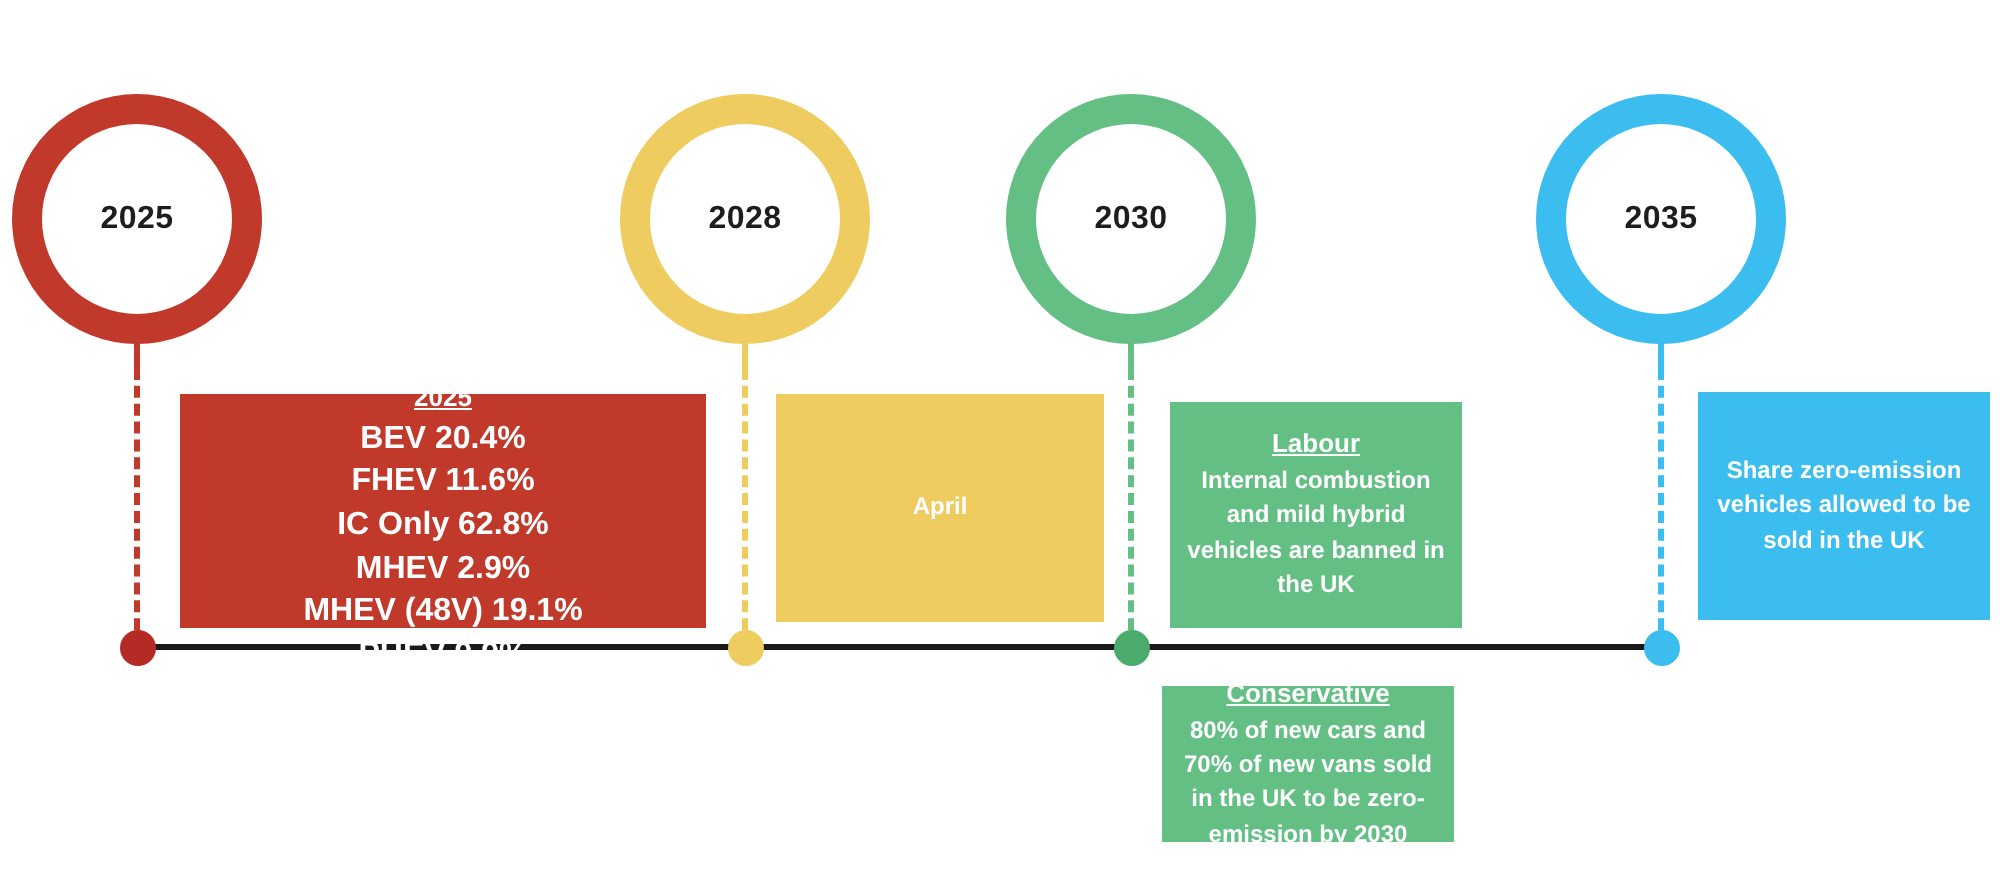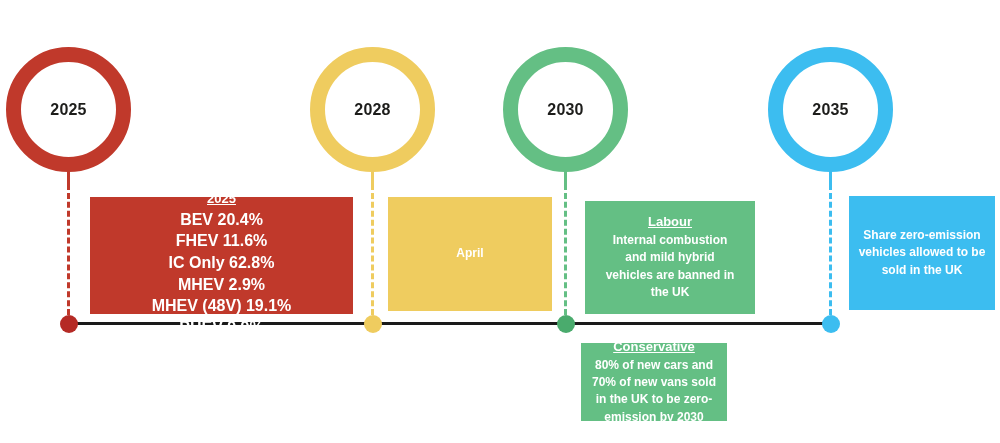--- a/index.html
+++ b/index.html
@@ -152,21 +152,21 @@
     <div class="card-line">IC Only 62.8%</div>
     <div class="card-line">MHEV 2.9%</div>
     <div class="card-line">MHEV (48V) 19.1%</div>
     <div class="card-line">PHEV 9.9%</div>
   </div>
 
   <div class="info-card card-yellow" style="left:388px; top:181px; width:164px; height:114px; background:#efcc5f;">
     <div class="card-body">April</div>
   </div>
 
-  <div class="info-card card-green" style="left:585px; top:185px; width:170px; height:113px; background:#64bf84;">
+  <div class="info-card card-green" style="left:585px; top:185px; width:146px; height:113px; background:#64bf84;">
     <div class="card-title">Labour</div>
     <div class="card-body">Internal combustion</div>
     <div class="card-body">and mild hybrid</div>
     <div class="card-body">vehicles are banned in</div>
     <div class="card-body">the UK</div>
   </div>
 
   <div class="info-card card-green" style="left:581px; top:327px; width:146px; height:78px; background:#64bf84;">
     <div class="card-title">Conservative</div>
     <div class="card-body">80% of new cars and</div>

